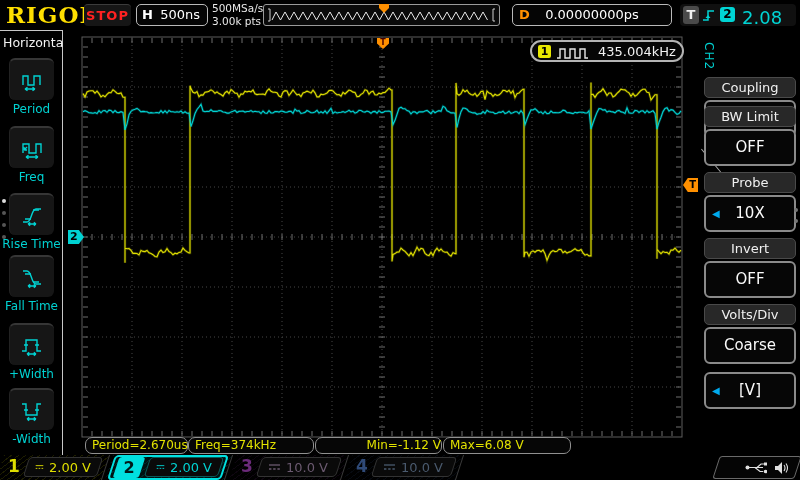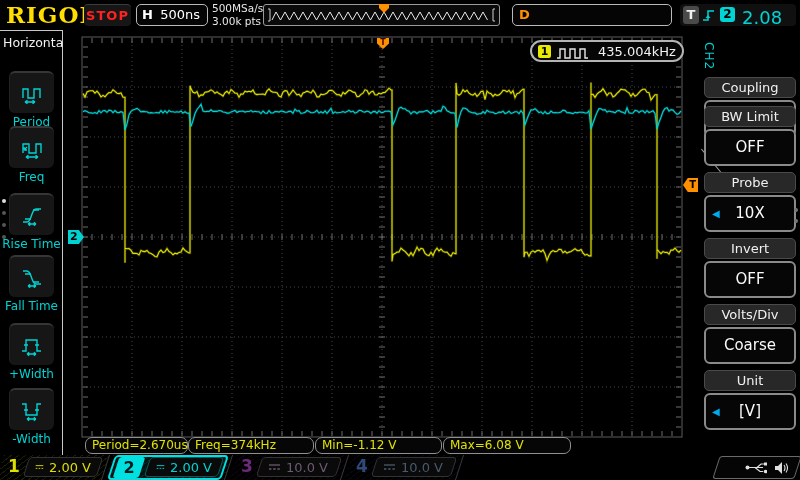--- a/index.html
+++ b/index.html
@@ -125,36 +125,37 @@
     </div>
     <div class="preview">
       <svg width="235" height="20" viewBox="0 0 235 20">
         <path id="pv-path" fill="none" stroke="#e8e8e8" stroke-width="1" d="M8,15 L12,7 L16.5,15 L21,7 L25.5,15 L30,7 L34.5,15 L39,7 L43.5,15 L48,7 L52.5,15 L57,7 L61.5,15 L66,7 L70.5,15 L75,7 L79.5,15 L84,7 L88.5,15 L93,7 L97.5,15 L102,7 L106.5,15 L111,7 L115.5,15 L120,7 L124.5,15 L129,7 L133.5,15 L138,7 L142.5,15 L147,7 L151.5,15 L156,7 L160.5,15 L165,7 L169.5,15 L174,7 L178.5,15 L183,7 L187.5,15 L192,7 L196.5,15 L201,7 L205.5,15 L210,7 L214.5,15 L219,7 L223.5,15"></path>
         <path d="M6,4 v12 M4,4 h2 M4,16 h2 M229,4 v12 M231,4 h-2 M231,16 h-2" stroke="#cfcfcf" stroke-width="1" fill="none"></path>
       </svg>
       <div class="pv-trig"></div>
     </div>
     <div class="d-box">
       <span class="d-l">D</span>
+      <span class="d-v">0.00000000ps</span>
     </div>
     <div class="t-box">
       <span class="t-l">T</span>
       <svg width="18" height="16" viewBox="0 0 18 16" style="position:absolute;left:21px;top:3px;">
         <path d="M2,13 h5 v-9 h6" fill="none" stroke="#00d4d4" stroke-width="1.5"></path>
         <path d="M7,8 l-2.5,3 h5 z" fill="#00d4d4"></path>
       </svg>
       <span class="t-num">2</span>
       <span class="t-v">2.08 V</span>
     </div>
   </header>
 
   <aside class="left-menu">
     <div class="lm-title">Horizontal</div>
     <div id="left-items">
-        <div class="lm-item" style="top: 40px;">
+        <div class="lm-item" style="top: 27px;">
           <div class="lm-btn">
             <svg width="26" height="24" viewBox="0 0 24 24" stroke="#00d2d2" stroke-width="1.4">
               <path d="M3,17 v-9 h5 v9 h6 v-9 h6 v9" fill="none"></path>
               <path d="M5,21 h10 m-10,0 l2.5,-1.8 m-2.5,1.8 l2.5,1.8 m7.5,-1.8 l-2.5,-1.8 m2.5,1.8 l-2.5,1.8" fill="none"></path>
             </svg>
           </div>
           <div class="lm-label">Period</div>
         </div>
         <div class="lm-item" style="top: 95px;">
           <div class="lm-btn">
@@ -251,21 +252,21 @@
     <span class="cb-val">435.004kHz</span>
   </div>
 
   <div class="marker-ch2">2</div>
   <div class="marker-tlevel">T</div>
   <div class="marker-tpos">T</div>
 
   <div id="measure-row">
       <div class="meas-box" style="left: 85px; width: 103px; text-align: right;">Period=2.670us</div>
       <div class="meas-box" style="left: 188px; width: 126px;">Freq=374kHz</div>
-      <div class="meas-box" style="left: 315px; width: 127px;">Min=-1.12 V</div>
+      <div class="meas-box" style="left: 315px; width: 127px; text-align: right;">Min=-1.12 V</div>
       <div class="meas-box" style="left: 443px; width: 128px;">Max=6.08 V</div>
     </div>
 
   <aside class="right-menu">
     <div class="rm-tab">CH2</div>
     <div class="rm-slant"></div>
     <div id="menu-items">
         <div class="rm-item" style="top: 10px; margin-top: 37px;">
           <div class="rm-label">Coupling</div>
           <div class="rm-value"><span class="rm-arrow">◀</span><span>DC</span></div>
@@ -280,21 +281,20 @@
         </div>
         <div class="rm-item" style="top: 208px;">
           <div class="rm-label">Invert</div>
           <div class="rm-value"><span>OFF</span></div>
         </div>
         <div class="rm-item" style="top: 274px;">
           <div class="rm-label">Volts/Div</div>
           <div class="rm-value"><span>Coarse</span></div>
         </div>
         <div class="rm-item" style="top: 340px;">
-          <div class="rm-label">Unit</div>
           <div class="rm-value"><span class="rm-arrow">◀</span><span>[V]</span></div>
         </div>
       </div>
     <div id="right-dots">
         <div class="rm-dot" style="top: 178px;"></div>
         <div class="rm-dot" style="top: 189px;"></div>
       </div>
   </aside>
 
   <footer class="chanbar">

